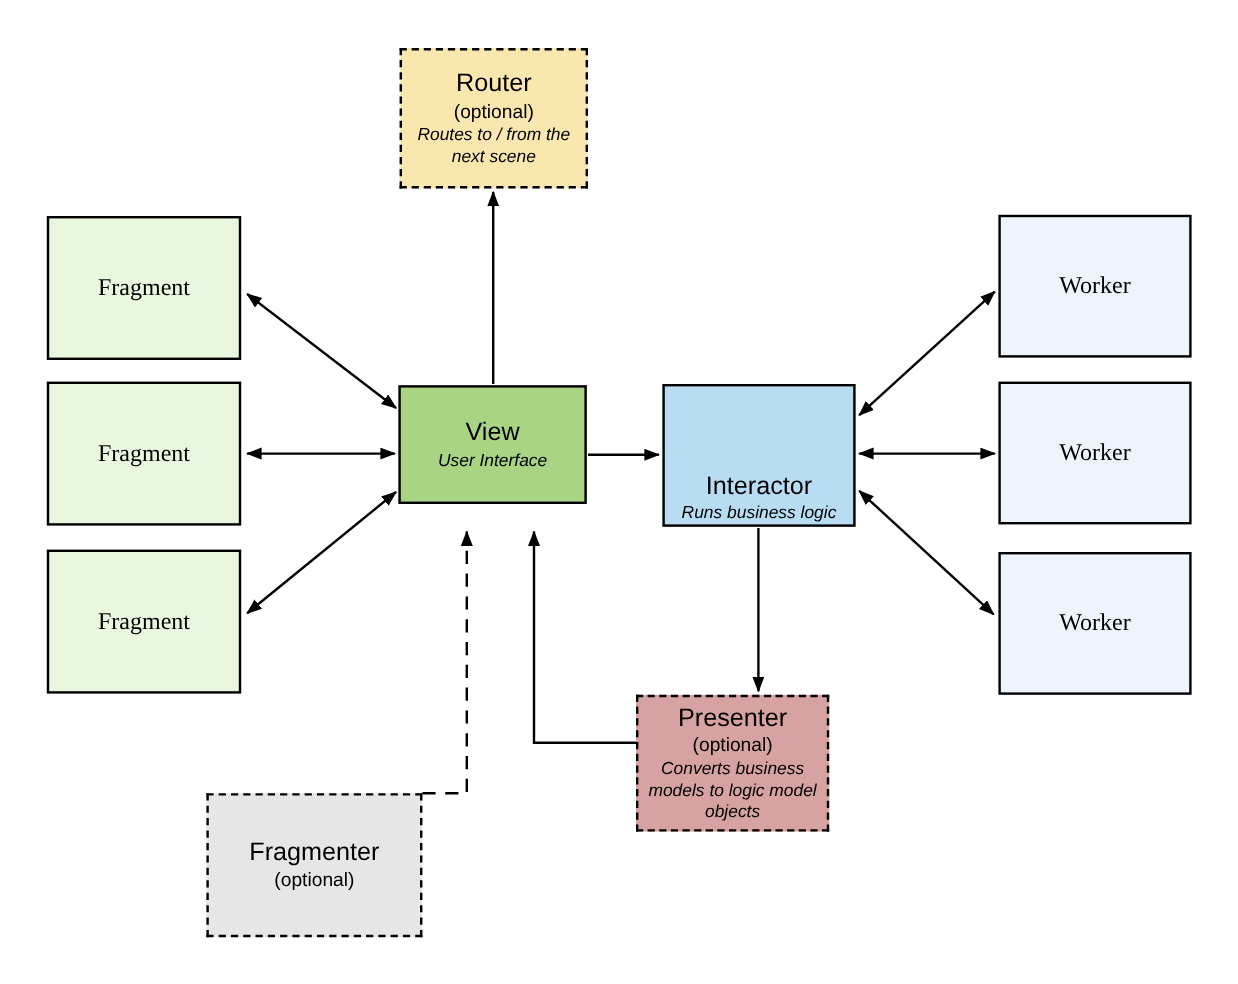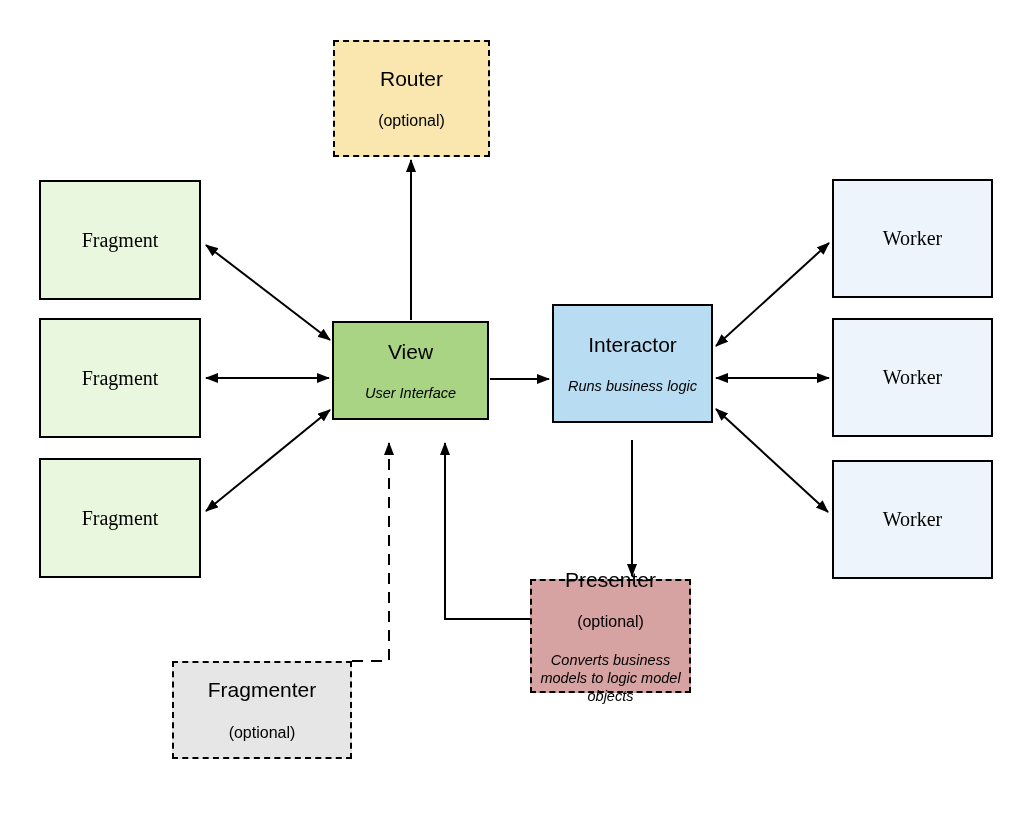--- a/index.html
+++ b/index.html
@@ -20,39 +20,38 @@
   }
   .node {
     position: absolute;
     box-sizing: border-box;
     border: 2px solid #000000;
     display: flex;
     flex-direction: column;
     align-items: center;
     justify-content: center;
     text-align: center;
-    gap: 19px;
   }
   .node.dashed { border-style: dashed; }
   .node .title { font-size: 21px; line-height: 1.25; }
   .node .opt   { font-size: 16px; line-height: 1.25; }
   .node .desc  { font-size: 14.5px; font-style: italic; line-height: 1.25; padding: 0 5px; }
   .node .label { font-size: 20px; font-family: Liberation Serif, serif; }
 
   .router     { left: 333px; top: 40px;  width: 157px; height: 117px; background: #FAE7B0; }
   .fragment-1 { left: 39px;  top: 180px; width: 162px; height: 120px; background: #E9F7DF; }
   .fragment-2 { left: 39px;  top: 318px; width: 162px; height: 120px; background: #E9F7DF; }
   .fragment-3 { left: 39px;  top: 458px; width: 162px; height: 120px; background: #E9F7DF; }
   .view       { left: 332px; top: 321px; width: 157px; height: 99px; background: #A9D483; }
-  .interactor { left: 552px; top: 304px; width: 161px; height: 119px; background: #B8DDF3; }
+  .interactor { left: 552px; top: 320px; width: 161px; height: 119px; background: #B8DDF3; justify-content: flex-end; }
   .worker-1   { left: 832px; top: 179px; width: 161px; height: 119px; background: #EEF4FB; }
   .worker-2   { left: 832px; top: 318px; width: 161px; height: 119px; background: #EEF4FB; }
   .worker-3   { left: 832px; top: 460px; width: 161px; height: 119px; background: #EEF4FB; }
   .presenter  { left: 530px; top: 579px; width: 161px; height: 114px; background: #D7A2A2; }
-  .fragmenter { left: 172px; top: 661px; width: 180px; height: 98px; background: #E6E6E6; }
+  .fragmenter { left: 172px; top: 661px; width: 180px; height: 120px; background: #E6E6E6; }
 
   svg line, svg polyline { stroke: #000000; stroke-width: 2; fill: none; }
   svg .dashed-line { stroke-dasharray: 11 8; }
 </style>
 </head>
 <body>
 
 <div class="canvas">
 
   <svg class="arrow-layer" width="1032" height="820" viewBox="0 0 1032 820" xmlns="http://www.w3.org/2000/svg">
@@ -77,20 +76,21 @@
     <polyline class="dashed-line" points="352,661 389,661 389,443" marker-end="url(#ah)"></polyline>
 
     <line x1="716" y1="346" x2="829" y2="243" marker-start="url(#ah)" marker-end="url(#ah)"></line>
     <line x1="716" y1="378" x2="829" y2="378" marker-start="url(#ah)" marker-end="url(#ah)"></line>
     <line x1="716" y1="409" x2="828" y2="512" marker-start="url(#ah)" marker-end="url(#ah)"></line>
   </svg>
 
   <div class="node dashed router">
     <div class="title">Router</div>
     <div class="opt">(optional)</div>
+    <div class="desc">Routes to / from the next scene</div>
   </div>
 
   <div class="node fragment-1">
     <div class="label">Fragment</div>
   </div>
   <div class="node fragment-2">
     <div class="label">Fragment</div>
   </div>
   <div class="node fragment-3">
     <div class="label">Fragment</div>

